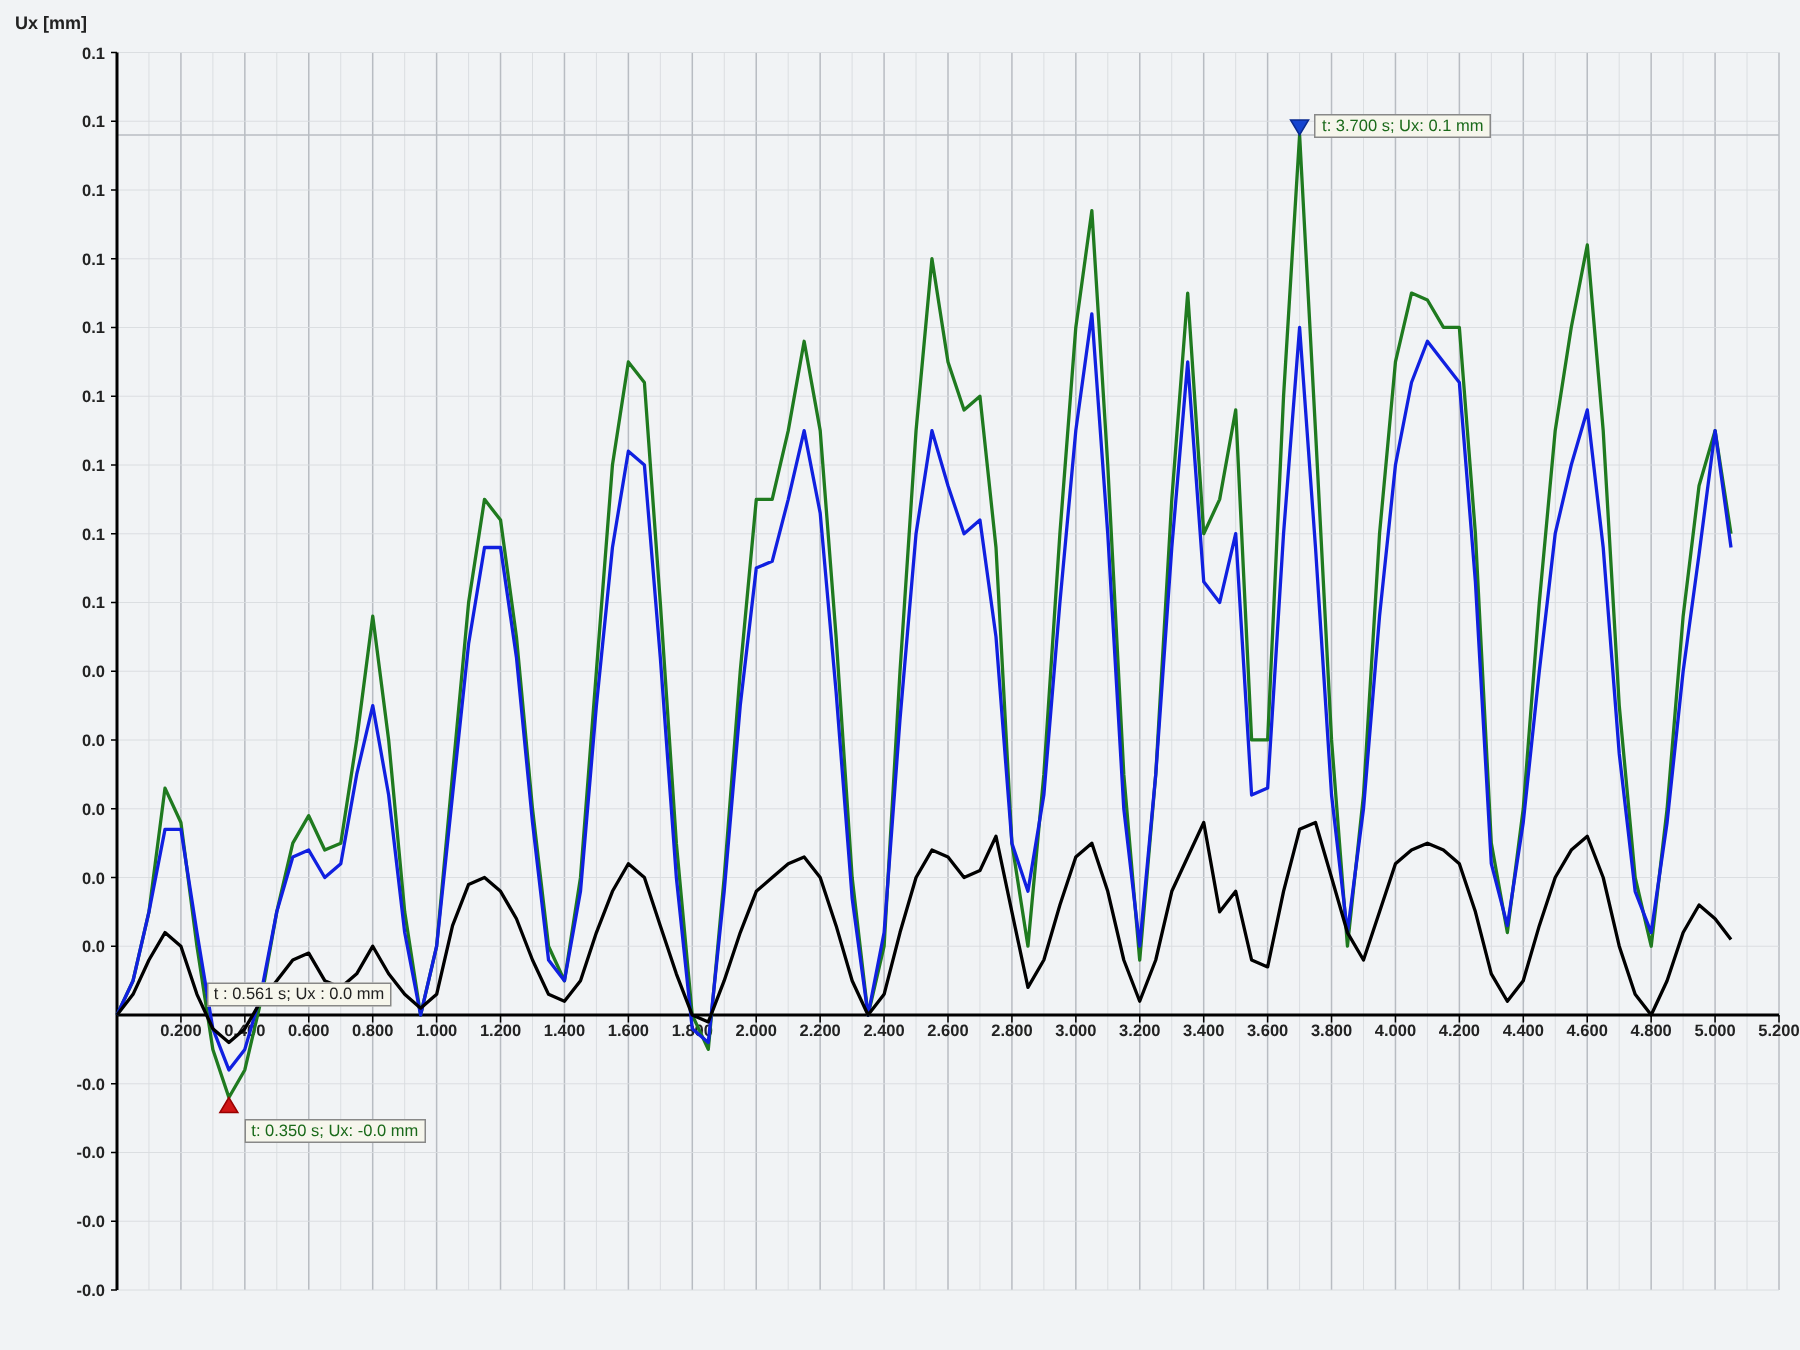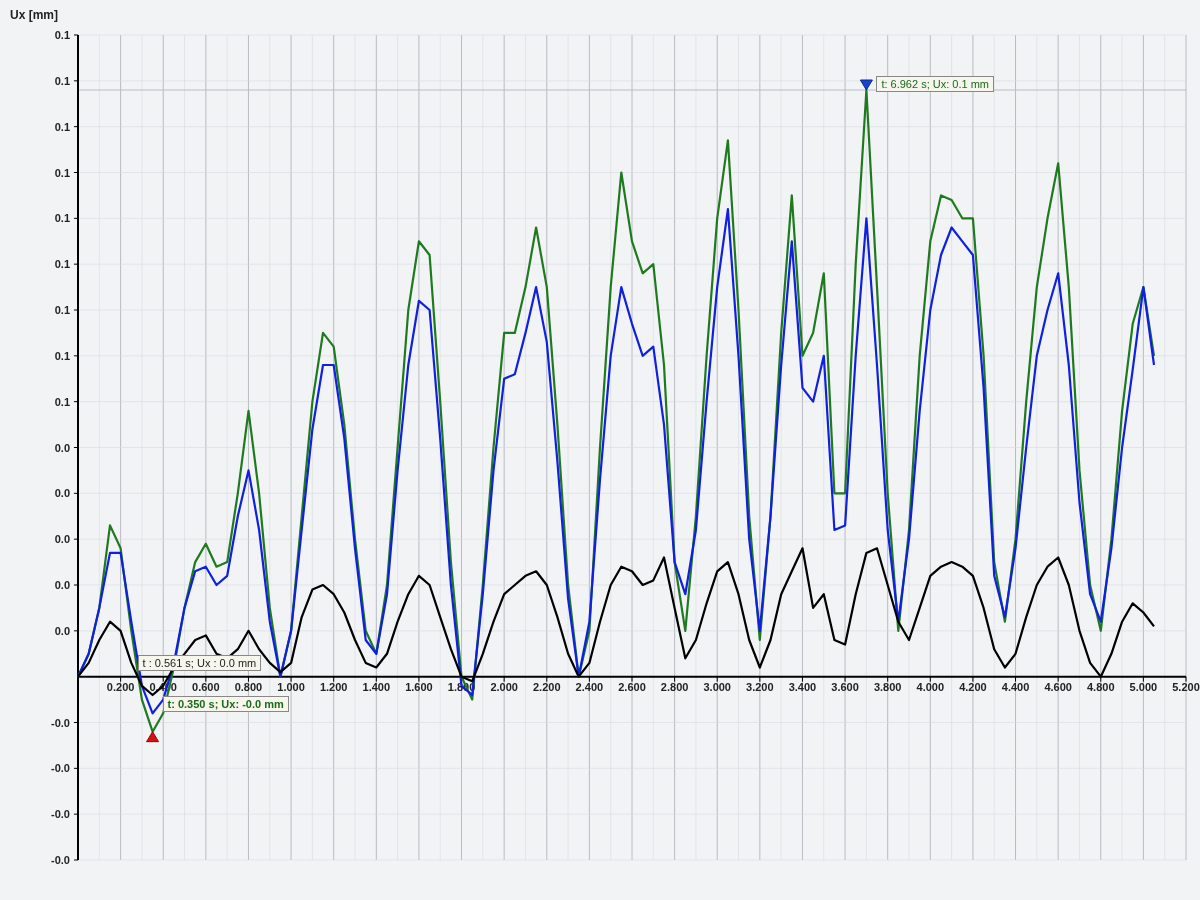--- a/index.html
+++ b/index.html
@@ -214,15 +214,15 @@
       <path d="M78.0 676.7 L88.7 653.8 L99.3 607.9 L110.0 525.4 L120.6 548.3 L131.3 630.8 L141.9 699.6 L152.6 731.7 L163.2 713.3 L173.9 667.5 L184.5 607.9 L195.2 562.1 L205.8 543.8 L216.5 566.7 L227.2 562.1 L237.8 493.3 L248.5 410.8 L259.1 493.3 L269.8 607.9 L280.4 676.7 L291.1 630.8 L301.7 516.3 L312.4 401.7 L323.0 332.9 L333.7 346.7 L344.3 424.6 L355.0 539.2 L365.7 630.8 L376.3 653.8 L387.0 585.0 L397.6 447.5 L408.3 310.0 L418.9 241.3 L429.6 255.0 L440.2 401.7 L450.9 562.1 L461.5 676.7 L472.2 699.6 L482.8 585.0 L493.5 447.5 L504.2 332.9 L514.8 332.9 L525.5 287.1 L536.1 227.5 L546.8 287.1 L557.4 424.6 L568.1 585.0 L578.7 676.7 L589.4 630.8 L600.0 447.5 L610.7 287.1 L621.3 172.5 L632.0 241.3 L642.7 273.3 L653.3 264.2 L664.0 365.0 L674.6 562.1 L685.3 630.8 L695.9 516.3 L706.6 355.8 L717.2 218.3 L727.9 140.4 L738.5 310.0 L749.2 516.3 L759.8 640.0 L770.5 516.3 L781.2 332.9 L791.8 195.4 L802.5 355.8 L813.1 332.9 L823.8 273.3 L834.4 493.3 L845.1 493.3 L855.7 264.2 L866.4 90.0 L877.0 287.1 L887.7 493.3 L898.3 630.8 L909.0 530.0 L919.7 355.8 L930.3 241.3 L941.0 195.4 L951.6 200.0 L962.3 218.3 L972.9 218.3 L983.6 355.8 L994.2 562.1 L1004.9 621.7 L1015.5 539.2 L1026.2 401.7 L1036.8 287.1 L1047.5 218.3 L1058.2 163.3 L1068.8 287.1 L1079.5 470.4 L1090.1 585.0 L1100.8 630.8 L1111.4 539.2 L1122.1 410.8 L1132.7 323.8 L1143.4 287.1 L1154.0 355.8 " fill="none" stroke="#1f7a1f" stroke-width="2.2" stroke-linejoin="round"></path>
       <path d="M78.0 676.7 L88.7 653.8 L99.3 607.9 L110.0 552.9 L120.6 552.9 L131.3 621.7 L141.9 685.8 L152.6 713.3 L163.2 699.6 L173.9 662.9 L184.5 607.9 L195.2 571.3 L205.8 566.7 L216.5 585.0 L227.2 575.8 L237.8 516.3 L248.5 470.4 L259.1 530.0 L269.8 621.7 L280.4 676.7 L291.1 630.8 L301.7 530.0 L312.4 429.2 L323.0 365.0 L333.7 365.0 L344.3 438.3 L355.0 548.3 L365.7 640.0 L376.3 653.8 L387.0 594.2 L397.6 470.4 L408.3 365.0 L418.9 300.8 L429.6 310.0 L440.2 438.3 L450.9 585.0 L461.5 685.8 L472.2 695.0 L482.8 594.2 L493.5 470.4 L504.2 378.7 L514.8 374.2 L525.5 332.9 L536.1 287.1 L546.8 342.1 L557.4 461.3 L568.1 598.8 L578.7 676.7 L589.4 621.7 L600.0 479.6 L610.7 355.8 L621.3 287.1 L632.0 323.8 L642.7 355.8 L653.3 346.7 L664.0 424.6 L674.6 562.1 L685.3 594.2 L695.9 530.0 L706.6 401.7 L717.2 287.1 L727.9 209.2 L738.5 355.8 L749.2 539.2 L759.8 630.8 L770.5 516.3 L781.2 365.0 L791.8 241.3 L802.5 387.9 L813.1 401.7 L823.8 355.8 L834.4 530.0 L845.1 525.4 L855.7 355.8 L866.4 218.3 L877.0 365.0 L887.7 530.0 L898.3 621.7 L909.0 539.2 L919.7 410.8 L930.3 310.0 L941.0 255.0 L951.6 227.5 L962.3 241.3 L972.9 255.0 L983.6 387.9 L994.2 575.8 L1004.9 617.1 L1015.5 548.3 L1026.2 447.5 L1036.8 355.8 L1047.5 310.0 L1058.2 273.3 L1068.8 365.0 L1079.5 502.5 L1090.1 594.2 L1100.8 621.7 L1111.4 548.3 L1122.1 447.5 L1132.7 369.6 L1143.4 287.1 L1154.0 365.0 " fill="none" stroke="#1020e0" stroke-width="2.2" stroke-linejoin="round"></path>
       <path d="M78.0 676.7 L88.7 662.9 L99.3 640.0 L110.0 621.7 L120.6 630.8 L131.3 662.9 L141.9 685.8 L152.6 695.0 L163.2 685.8 L173.9 667.5 L184.5 653.8 L195.2 640.0 L205.8 635.4 L216.5 653.8 L227.2 658.3 L237.8 649.2 L248.5 630.8 L259.1 649.2 L269.8 662.9 L280.4 672.1 L291.1 662.9 L301.7 617.1 L312.4 589.6 L323.0 585.0 L333.7 594.2 L344.3 612.5 L355.0 640.0 L365.7 662.9 L376.3 667.5 L387.0 653.8 L397.6 621.7 L408.3 594.2 L418.9 575.8 L429.6 585.0 L440.2 617.1 L450.9 649.2 L461.5 676.7 L472.2 681.3 L482.8 653.8 L493.5 621.7 L504.2 594.2 L514.8 585.0 L525.5 575.8 L536.1 571.3 L546.8 585.0 L557.4 617.1 L568.1 653.8 L578.7 676.7 L589.4 662.9 L600.0 621.7 L610.7 585.0 L621.3 566.7 L632.0 571.3 L642.7 585.0 L653.3 580.4 L664.0 557.5 L674.6 607.9 L685.3 658.3 L695.9 640.0 L706.6 603.3 L717.2 571.3 L727.9 562.1 L738.5 594.2 L749.2 640.0 L759.8 667.5 L770.5 640.0 L781.2 594.2 L791.8 571.3 L802.5 548.3 L813.1 607.9 L823.8 594.2 L834.4 640.0 L845.1 644.6 L855.7 594.2 L866.4 552.9 L877.0 548.3 L887.7 585.0 L898.3 621.7 L909.0 640.0 L919.7 607.9 L930.3 575.8 L941.0 566.7 L951.6 562.1 L962.3 566.7 L972.9 575.8 L983.6 607.9 L994.2 649.2 L1004.9 667.5 L1015.5 653.8 L1026.2 617.1 L1036.8 585.0 L1047.5 566.7 L1058.2 557.5 L1068.8 585.0 L1079.5 630.8 L1090.1 662.9 L1100.8 676.7 L1111.4 653.8 L1122.1 621.7 L1132.7 603.3 L1143.4 612.5 L1154.0 626.3 " fill="none" stroke="#000000" stroke-width="2.2" stroke-linejoin="round"></path>
       <line x1="197.53615384615387" x2="197.53615384615387" y1="35" y2="860" stroke="#9aa" opacity="0"></line>
       <line x1="152.5769230769231" x2="152.5769230769231" y1="35" y2="860" stroke="#9aa" opacity="0"></line>
       <path d="M 152.5769230769231 731.6666666666666 l -6 10 l 12 0 z" fill="#d01515" stroke="#900"></path>
       <line x1="866.3846153846154" x2="866.3846153846154" y1="35" y2="860" stroke="#9aa" opacity="0"></line>
       <path d="M 866.3846153846154 90.00000000000009 l -6 -10 l 12 0 z" fill="#1544d0" stroke="#0a2a90"></path>
     </svg>
 <div class="annot black" style="left: 137.536px; top: 654.667px;">t : 0.561 s; Ux : 0.0 mm</div>
-    <div class="annot" style="left: 162.577px; top: 696px; font-weight: bold;">t: 0.350 s; Ux: -0.0 mm</div>
-    <div class="annot" style="left: 876.385px; top: 76px;">t: 6.962 s; Ux: 0.1 mm</div>
+    <div class="annot" style="left: 162.577px; top: 746px;">t: 0.350 s; Ux: -0.0 mm</div>
+    <div class="annot" style="left: 876.385px; top: 76px;">t: 3.700 s; Ux: 0.1 mm</div>
   </div>
 
 </body></html>

